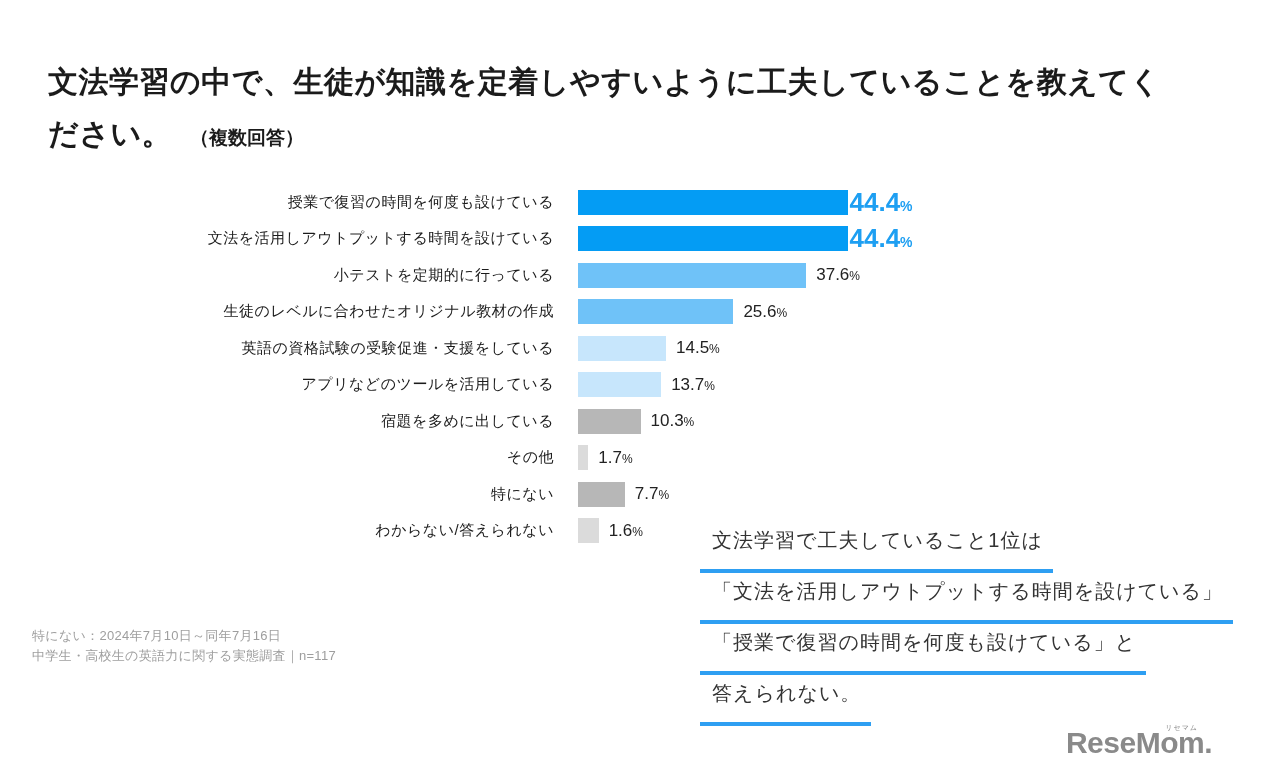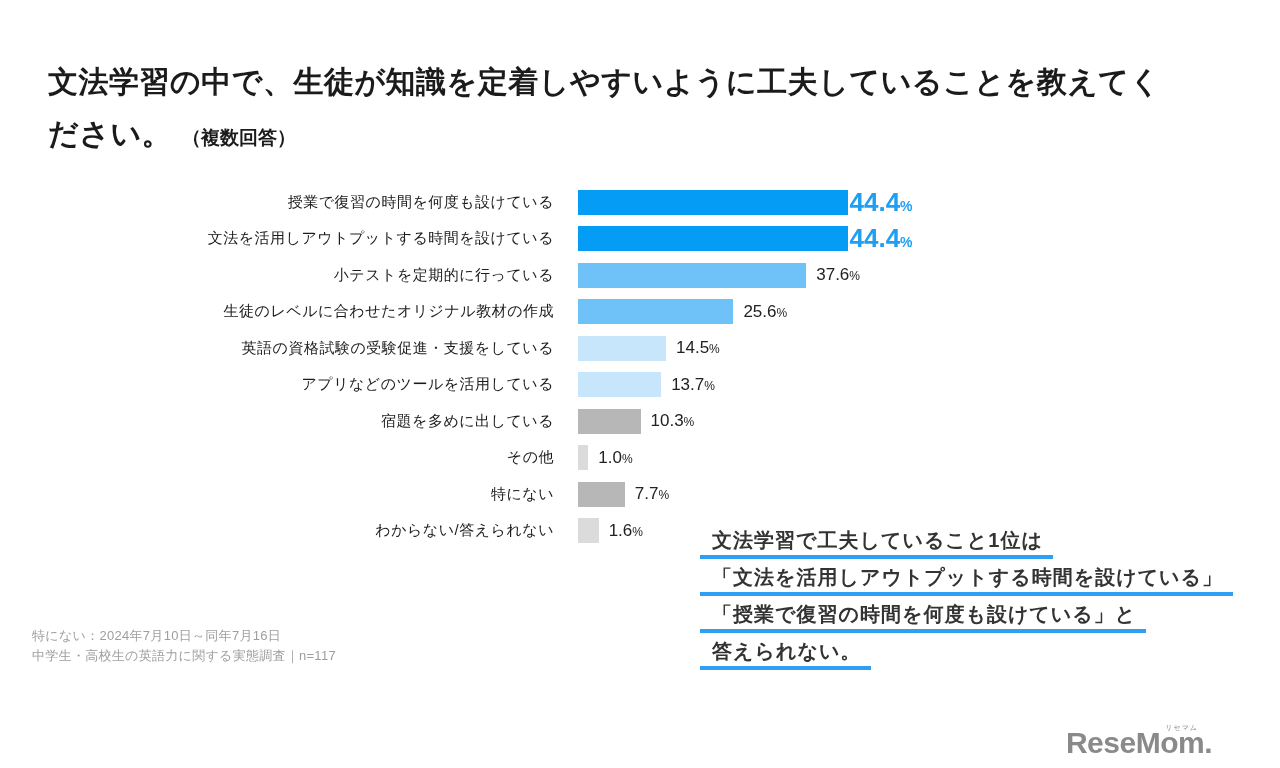--- a/index.html
+++ b/index.html
@@ -13,21 +13,21 @@
   .stage { position: absolute; inset: 0; width: 1232px; height: 768px; }
 
   
   .title {
     position: absolute; left: 48px; top: 56px; width: 1180px;
     font-size: 30px; font-weight: bold; color: #1b1b1b;
     line-height: 52px; letter-spacing: 0.5px;
   }
   .title .note {
     font-size: 19px; font-weight: bold; color: #1b1b1b;
-    margin-left: 10px; letter-spacing: 0;
+    margin-left: 18px; letter-spacing: 0;
   }
 
   
   .chart { position: absolute; left: 36px; top: 184px; width: 1200px; }
   .row { display: flex; align-items: center; height: 36.5px; }
   .row-label {
     width: 542px; flex: 0 0 542px;
     text-align: right; padding-right: 24px;
     font-size: 15px; color: #1b1b1b; letter-spacing: 0.5px;
     white-space: nowrap;
@@ -38,23 +38,23 @@
   .val .pct { font-size: 12px; }
   .row.emph .val {
     margin-left: 2px; font-size: 26px; font-weight: bold; color: #1e9ff2;
   }
   .row.emph .val .pct { font-size: 14px; font-weight: bold; }
 
   
   .annotation { position: absolute; left: 700px; top: 527px; width: 540px; }
   .ann-line {
     display: table;
-    font-size: 20px; font-weight: bold; color: #333333;
+    font-size: 20px; font-weight: normal; color: #333333;
     line-height: 26px; letter-spacing: 1px;
-    padding: 0 10px 2px 12px;
+    padding: 0 10px 16px 12px;
     border-bottom: 4px solid #2e9ff2;
     margin-bottom: 5px;
     white-space: nowrap;
   }
 
   
   .footer {
     position: absolute; left: 32px; top: 626px;
     font-size: 13px; color: #9e9e9e; line-height: 20px; letter-spacing: 0.3px;
   }
@@ -135,21 +135,21 @@
       <div class="bar-zone">
         <div class="bar" style="width: 62.521px; background: rgb(183, 183, 183);"></div>
         <div class="val"><span class="num">10.3</span><span class="pct">%</span></div>
       </div>
     </div>
 
     <div class="row">
       <div class="row-label">その他</div>
       <div class="bar-zone">
         <div class="bar" style="width: 10.319px; background: rgb(219, 219, 219);"></div>
-        <div class="val"><span class="num">1.0</span><span class="pct">%</span></div>
+        <div class="val"><span class="num">1.7</span><span class="pct">%</span></div>
       </div>
     </div>
 
     <div class="row">
       <div class="row-label">特にない</div>
       <div class="bar-zone">
         <div class="bar" style="width: 46.739px; background: rgb(183, 183, 183);"></div>
         <div class="val"><span class="num">7.7</span><span class="pct">%</span></div>
       </div>
     </div>

